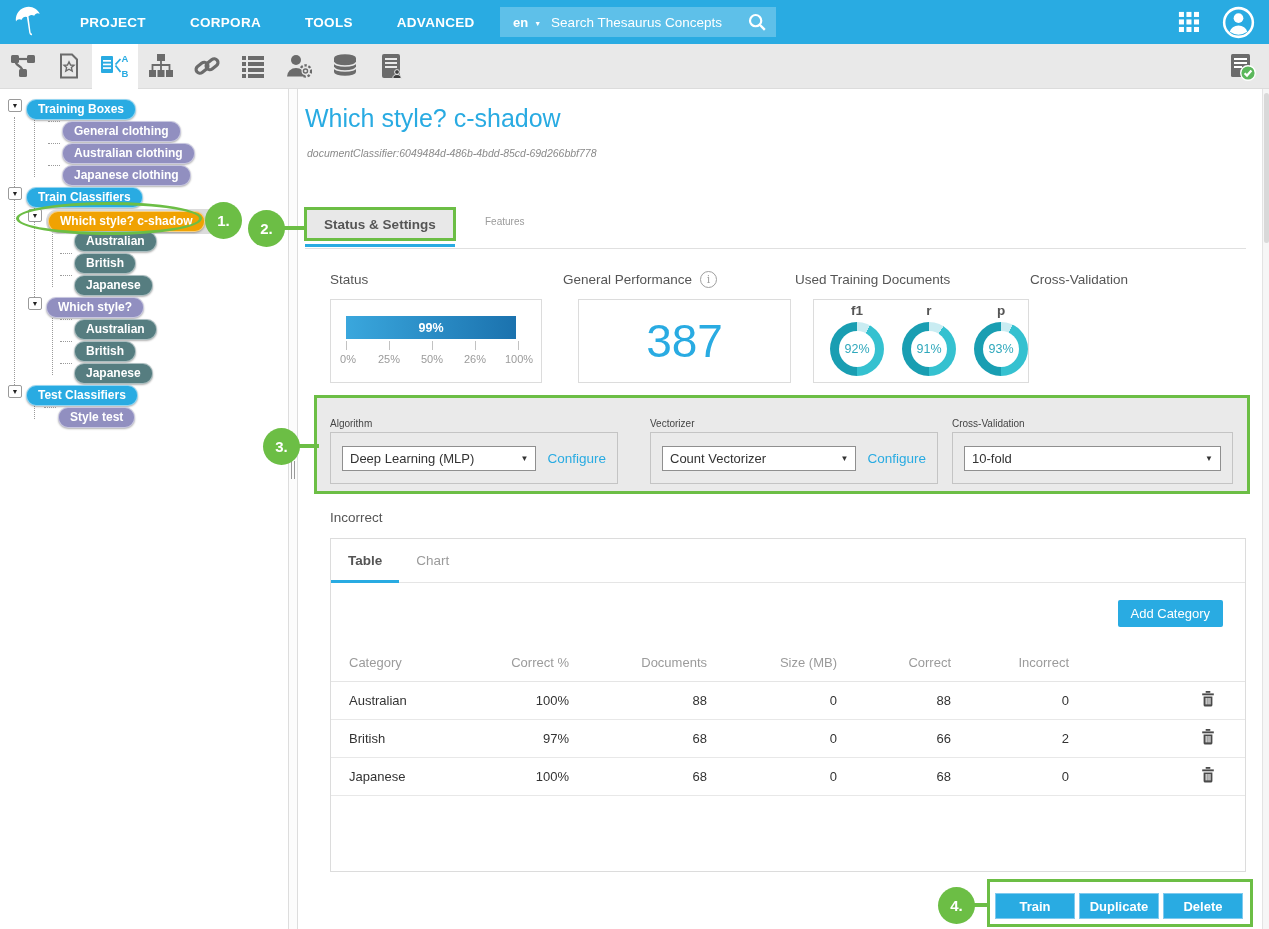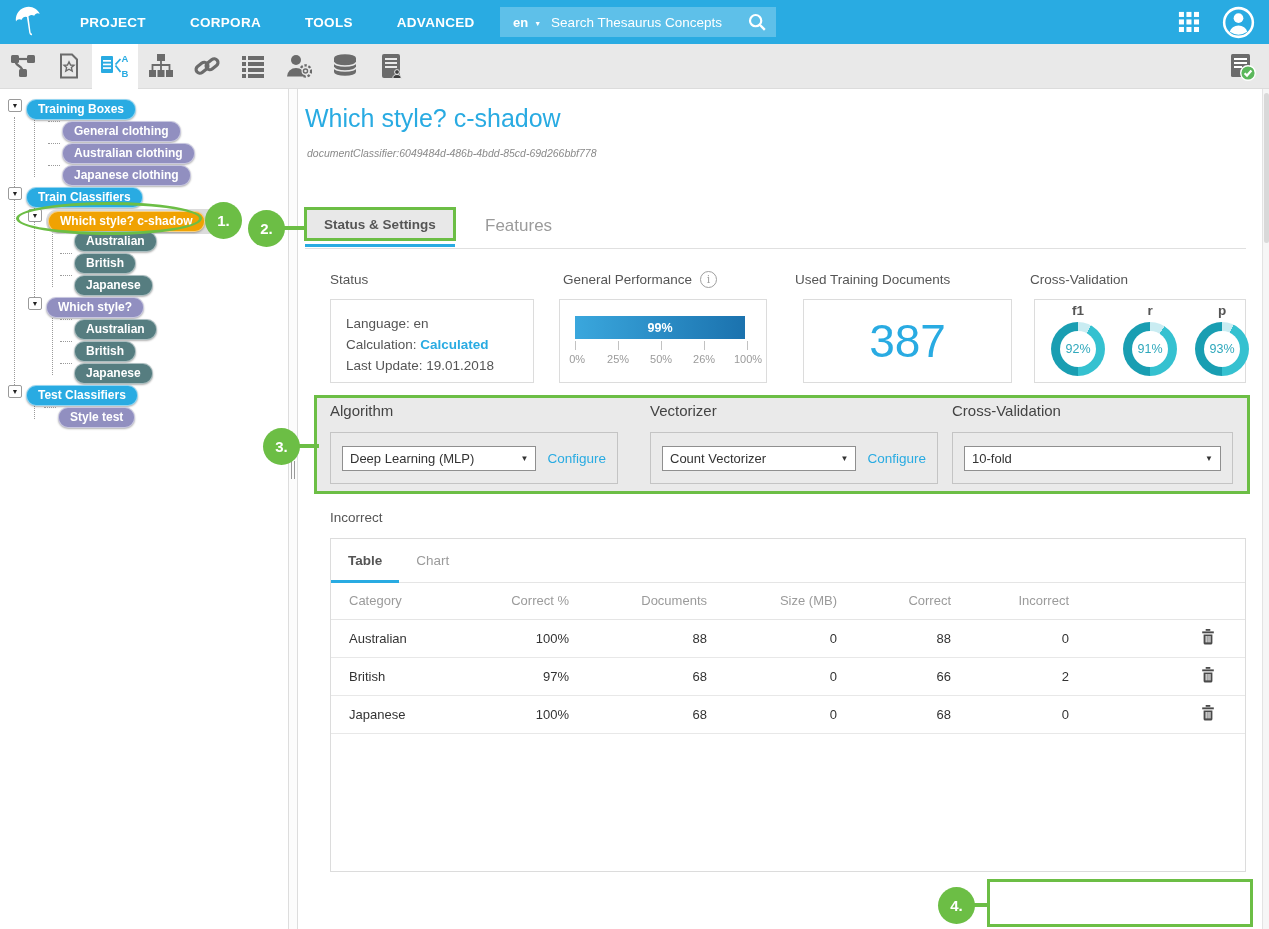--- a/index.html
+++ b/index.html
@@ -47,21 +47,21 @@
 
   
   .page-title { position:absolute; left:7px; top:15px; font-size:25px; color:#29abe2; font-weight:400; }
   .subtitle { position:absolute; left:9px; top:58px; font-size:10.5px; font-style:italic; color:#8a8a8a; }
   .tabrow { position:absolute; left:7px; top:84px; width:941px; display:flex; border-bottom:1px solid #e5e5e5; }
   .tab { padding:11px 14px 8px 17px; font-size:13.5px; color:#9b9b9b; cursor:pointer; }
   .tab.active { color:#555; font-weight:bold; border-bottom:3px solid #29abe2; margin-bottom:-1px; padding-right:23px; }
   .subtabrow { position:absolute; left:7px; top:119px; width:941px; height:41px; border-bottom:1px solid #e0e0e0; }
   .subtab-status { position:absolute; left:2px; top:1px; width:146px; height:31px; background:#e8e8e8; display:flex; align-items:center; justify-content:center; font-size:13.5px; font-weight:bold; color:#555; cursor:pointer; }
   .subtab-underline { position:absolute; left:0; top:36px; width:150px; height:3px; background:#29abe2; }
-  .subtab-features { position:absolute; left:180px; top:8px; font-size:17px; color:#9b9b9b; cursor:pointer; }
+  .subtab-features { position:absolute; left:180px; top:8px; font-size:10px; color:#9b9b9b; cursor:pointer; }
 
   .stat-labels { position:absolute; left:32px; top:182px; width:916px; display:flex; }
   .stat-label { font-size:13.5px; color:#555; display:flex; align-items:center; gap:8px; }
   .w1{width:233px} .w2{width:232px} .w3{width:235px} .w4{width:216px}
   .info-icon { width:17px; height:17px; border:1.5px solid #9f9f9f; border-radius:50%; color:#9f9f9f; font-size:11px; font-family:"DejaVu Serif",serif; display:inline-flex; align-items:center; justify-content:center; }
   .stat-boxes { position:absolute; left:32px; top:210px; width:916px; display:flex; }
   .sbox { height:84px; background:#fff; border:1px solid #dcdcdc; position:relative; }
   .sbox.b1{width:208px; margin-right:25px} .sbox.b2{width:212px; margin-right:36px} .sbox.b3{width:213px; margin-right:22px} .sbox.b4{width:216px}
   .status-lines { padding:13px 0 0 15px; font-size:13.5px; color:#555; line-height:21px; }
   .calc-val { color:#29abe2; font-weight:bold; }
@@ -69,21 +69,21 @@
   .perf-tick { position:absolute; top:41px; width:1px; height:9px; background:#c2c2c2; }
   .perf-ticklabel { position:absolute; top:53px; width:36px; text-align:center; font-size:11px; color:#9b9b9b; }
   .big-number { position:absolute; left:0; top:14px; width:100%; text-align:center; font-size:46px; color:#29abe2; }
   .donut-group { position:absolute; left:0; top:0; width:72px; }
   .donut-label { text-align:center; font-size:13.5px; font-weight:bold; color:#555; margin-top:3px; }
   .donut { position:relative; width:54px; height:54px; border-radius:50%; margin:4px auto 0;text-align:right; }
   .donut-hole { position:absolute; left:9px; top:9px; width:36px; height:36px; background:#fff; border-radius:50%; display:flex; align-items:center; justify-content:center; font-size:12.5px; color:#2fa8bc; }
 
   .settingsrow { position:absolute; left:19px; top:309px; width:930px; height:93px; background:#eaeaea; }
   .setting { position:absolute; top:0; height:93px; }
-  .setting-label { position:absolute; left:0; top:4px; font-size:15px; color:#444; }
+  .setting-label { position:absolute; left:0; top:20px; font-size:10px; color:#444; }
   .setting-box { position:absolute; left:0; top:34px; width:100%; height:52px; border:1px solid #c4c4c4; display:flex; align-items:center; padding:0 11px; gap:11px; }
   .select { background:#fff; border:1px solid #8f8f8f; height:25px; flex:1; display:flex; align-items:center; justify-content:space-between; padding:0 7px; font-size:13px; color:#333; cursor:pointer; }
   .select .caret { font-size:8px; color:#333; }
   .configure-link { color:#29abe2; font-size:13.5px; cursor:pointer; flex:none; }
 
   .cat-label { position:absolute; left:32px; top:421px; font-size:13.5px; color:#555; }
   .cat-panel { position:absolute; left:32px; top:449px; width:916px; height:334px; border:1px solid #dcdcdc; }
   .cat-tabs { height:44px; border-bottom:1px solid #e5e5e5; display:flex; }
   .ctab { padding:14px 17px 0; font-size:13.5px; color:#9b9b9b; cursor:pointer; }
   .ctab.active { color:#555; font-weight:bold; border-bottom:3px solid #29abe2; margin-bottom:-1px; }
@@ -359,27 +359,20 @@
       </div>
       <div class="stat-label w3">
           <span>Used Training Documents</span>
         </div>
       <div class="stat-label w4">
           <span>Cross-Validation</span>
         </div>
     </div>
 
     <div class="stat-boxes">
-      <div class="sbox b1">
-        <div class="status-lines">
-          <div><span>Language:</span> <span>en</span></div>
-          <div><span>Calculation:</span> <span class="calc-val">Calculated</span></div>
-          <div><span>Last Update:</span> <span>19.01.2018</span></div>
-        </div>
-      </div>
       <div class="sbox b2">
         <div class="perf-fill" style="width: 170px;">
             <span>99%</span>
           </div>
         <div class="perf-tick" style="left:15px"></div>
         <div class="perf-tick" style="left:58px"></div>
         <div class="perf-tick" style="left:101px"></div>
         <div class="perf-tick" style="left:144px"></div>
         <div class="perf-tick" style="left:187px"></div>
         <div class="perf-ticklabel" style="left:-1px">0%</div>
@@ -443,20 +436,23 @@
           </div>
         </div>
       </div>
     </div>
 
     <div class="cat-label">Incorrect</div>
     <div class="cat-panel">
       <div class="cat-tabs">
         <span class="ctab active">Table</span>
         <span class="ctab">Chart</span>
+      </div>
+      <div class="addrow">
+        <button class="btn add-btn">Add Category</button>
       </div>
       <table class="cat">
         <colgroup>
             <col style="width:170px">
             <col style="width:68px">
             <col style="width:138px">
             <col style="width:130px">
             <col style="width:114px">
             <col style="width:118px">
             <col>
@@ -518,20 +514,25 @@
                     <path d="M2.6 5.4 h8.8 v8.6 a1.6 1.6 0 0 1 -1.6 1.6 h-5.6 a1.6 1.6 0 0 1 -1.6 -1.6 z" fill="#4a4a4a"></path>
                     <rect x="4.6" y="7" width="1.1" height="6.4" fill="#fff"></rect>
                     <rect x="6.5" y="7" width="1.1" height="6.4" fill="#fff"></rect>
                     <rect x="8.4" y="7" width="1.1" height="6.4" fill="#fff"></rect>
                   </svg></button></td>
           </tr>
         </tbody>
       </table>
     </div>
 
+    <div class="actions">
+      <button class="btn action-btn">Train</button>
+      <button class="btn action-btn">Duplicate</button>
+      <button class="btn action-btn">Delete</button>
+    </div>
 
     <div class="vscroll">
       <div class="vscroll-thumb"></div>
     </div>
   </div>
 
   <div class="overlay">
     <div class="a-ellipse"></div>
     <div class="a-circle" style="left:205px; top:202px;">1.</div>
     <div class="a-line" style="left:283px; top:226px; width:24px;"></div>

